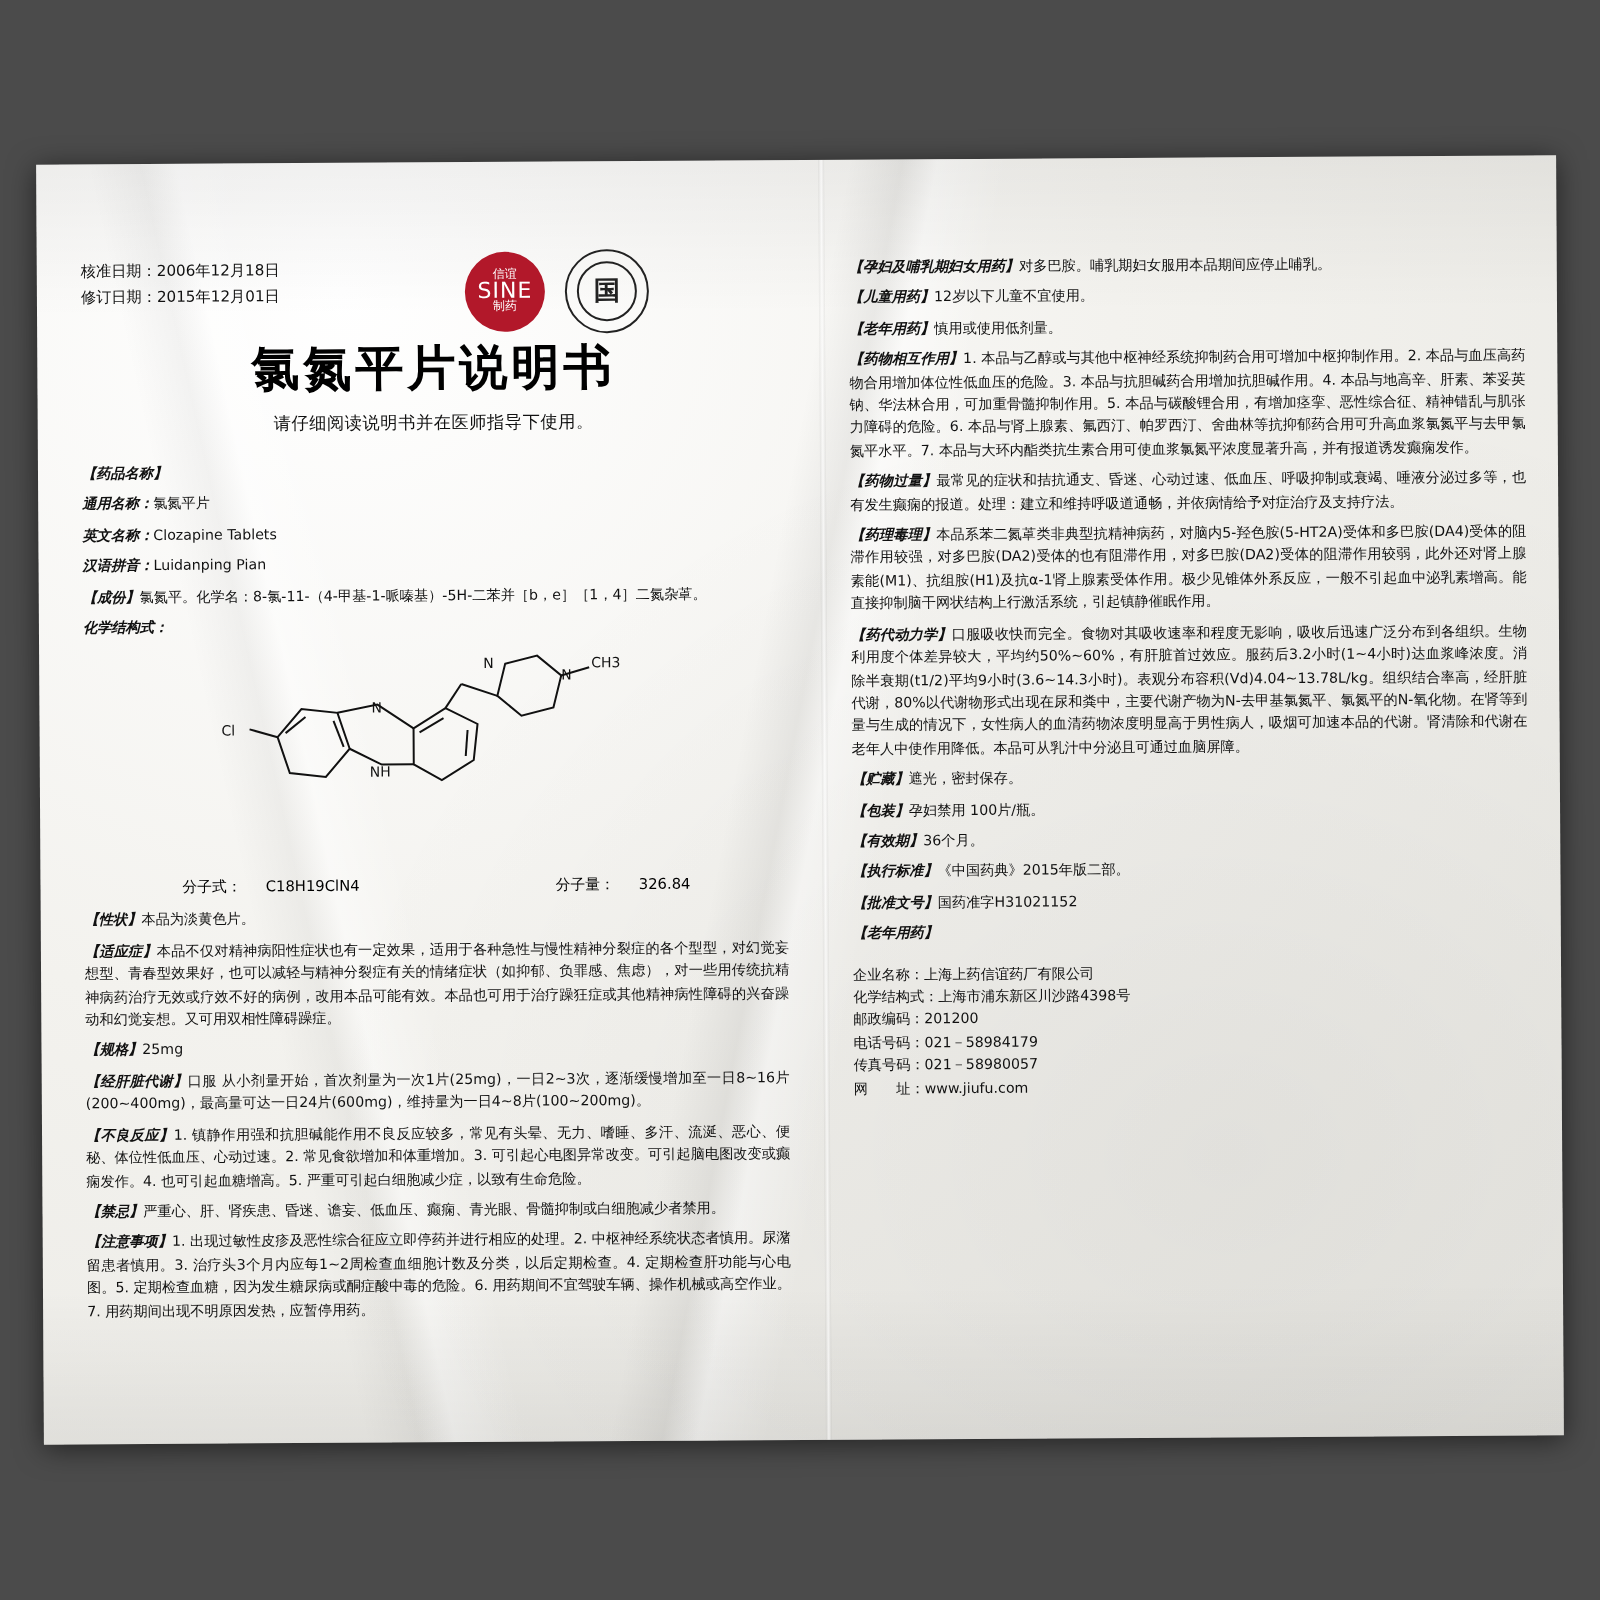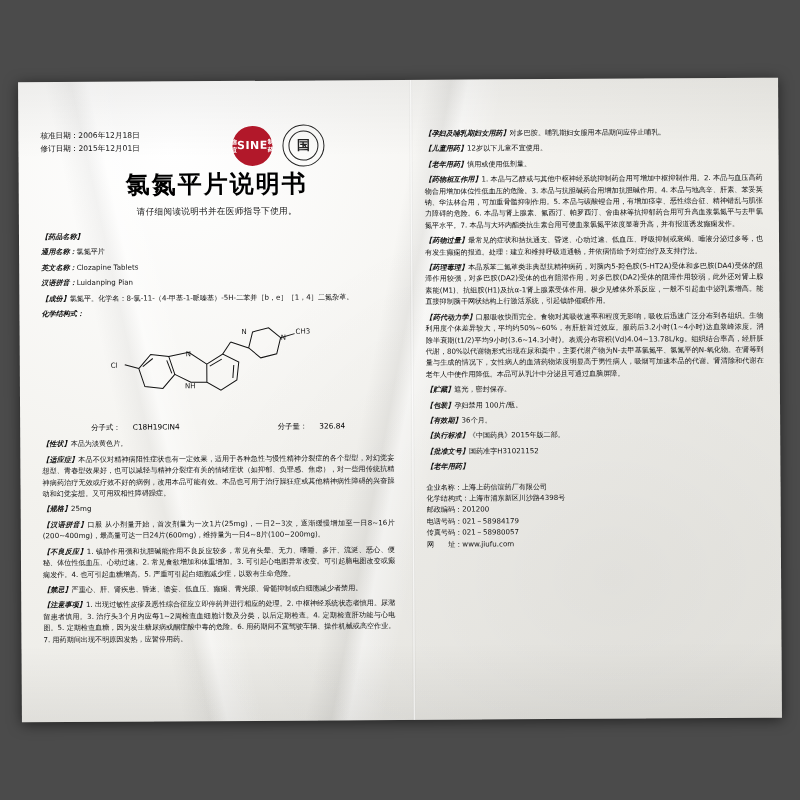--- a/index.html
+++ b/index.html
@@ -47,32 +47,32 @@
     text-align:center;margin:14px 0 6px 0;
   }
   .subtitle{font-size:8.6px;text-align:center;color:#111;margin-bottom:12px;letter-spacing:.3px;}
   .sec{margin-bottom:4px;}
   .sec .h{font-weight:bold;font-style:italic;}
   .gap{height:5px;}
 
   
   .logorow{position:absolute;right:86px;top:44px;display:flex;gap:10px;align-items:center;}
   .sine{width:40px;height:40px;border-radius:50%;background:#b2182a;color:#fff;
-        display:flex;flex-direction:row;align-items:center;justify-content:center;
-        font-size:6px;line-height:8px;font-weight:bold;}
+        display:flex;flex-direction:column;align-items:center;justify-content:center;
+        font-size:6px;line-height:8px;font-weight:normal;}
   .sine .m{font-size:11px;letter-spacing:.5px;}
   .gmp{width:40px;height:40px;border:1.6px solid #222;border-radius:50%;
        display:flex;align-items:center;justify-content:center;}
   .gmp .inner{width:28px;height:28px;border:1.2px solid #222;border-radius:50%;
        display:flex;align-items:center;justify-content:center;font-size:13px;color:#222;font-weight:bold;}
 
   
   .struct{margin:6px auto 2px auto;display:block;}
   .formularow{display:flex;justify-content:space-around;font-size:7.4px;margin-top:2px;}
-  .formularow span{padding:0 6px;}
+  .formularow span{padding:0 6px;margin-top:16px;}
 </style>
 </head>
 <body>
 
 <div id="sheet">
 
   <div class="crease c1"></div>
   <div class="crease c2"></div>
   <div class="crease c3"></div>
   <div class="crease c4"></div>
@@ -168,21 +168,21 @@
         <div class="sec">
           <span class="h">【性状】</span><span>本品为淡黄色片。</span>
         </div>
         <div class="sec">
           <span class="h">【适应症】</span><span>本品不仅对精神病阳性症状也有一定效果，适用于各种急性与慢性精神分裂症的各个型型，对幻觉妄想型、青春型效果好，也可以减轻与精神分裂症有关的情绪症状（如抑郁、负罪感、焦虑），对一些用传统抗精神病药治疗无效或疗效不好的病例，改用本品可能有效。本品也可用于治疗躁狂症或其他精神病性障碍的兴奋躁动和幻觉妄想。又可用双相性障碍躁症。</span>
         </div>
         <div class="sec">
           <span class="h">【规格】</span><span>25mg</span>
         </div>
         <div class="sec">
-          <span class="h">【汉语拼音】</span><span>口服 从小剂量开始，首次剂量为一次1片(25mg)，一日2~3次，逐渐缓慢增加至一日8~16片(200~400mg)，最高量可达一日24片(600mg)，维持量为一日4~8片(100~200mg)。</span>
+          <span class="h">【经肝脏代谢】</span><span>口服 从小剂量开始，首次剂量为一次1片(25mg)，一日2~3次，逐渐缓慢增加至一日8~16片(200~400mg)，最高量可达一日24片(600mg)，维持量为一日4~8片(100~200mg)。</span>
         </div>
         <div class="sec">
           <span class="h">【不良反应】</span><span>1. 镇静作用强和抗胆碱能作用不良反应较多，常见有头晕、无力、嗜睡、多汗、流涎、恶心、便秘、体位性低血压、心动过速。2. 常见食欲增加和体重增加。3. 可引起心电图异常改变。可引起脑电图改变或癫痫发作。4. 也可引起血糖增高。5. 严重可引起白细胞减少症，以致有生命危险。</span>
         </div>
         <div class="sec">
           <span class="h">【禁忌】</span><span>严重心、肝、肾疾患、昏迷、谵妄、低血压、癫痫、青光眼、骨髓抑制或白细胞减少者禁用。</span>
         </div>
         <div class="sec">
           <span class="h">【注意事项】</span><span>1. 出现过敏性皮疹及恶性综合征应立即停药并进行相应的处理。2. 中枢神经系统状态者慎用。尿潴留患者慎用。3. 治疗头3个月内应每1~2周检查血细胞计数及分类，以后定期检查。4. 定期检查肝功能与心电图。5. 定期检查血糖，因为发生糖尿病或酮症酸中毒的危险。6. 用药期间不宜驾驶车辆、操作机械或高空作业。7. 用药期间出现不明原因发热，应暂停用药。</span>
         </div>

